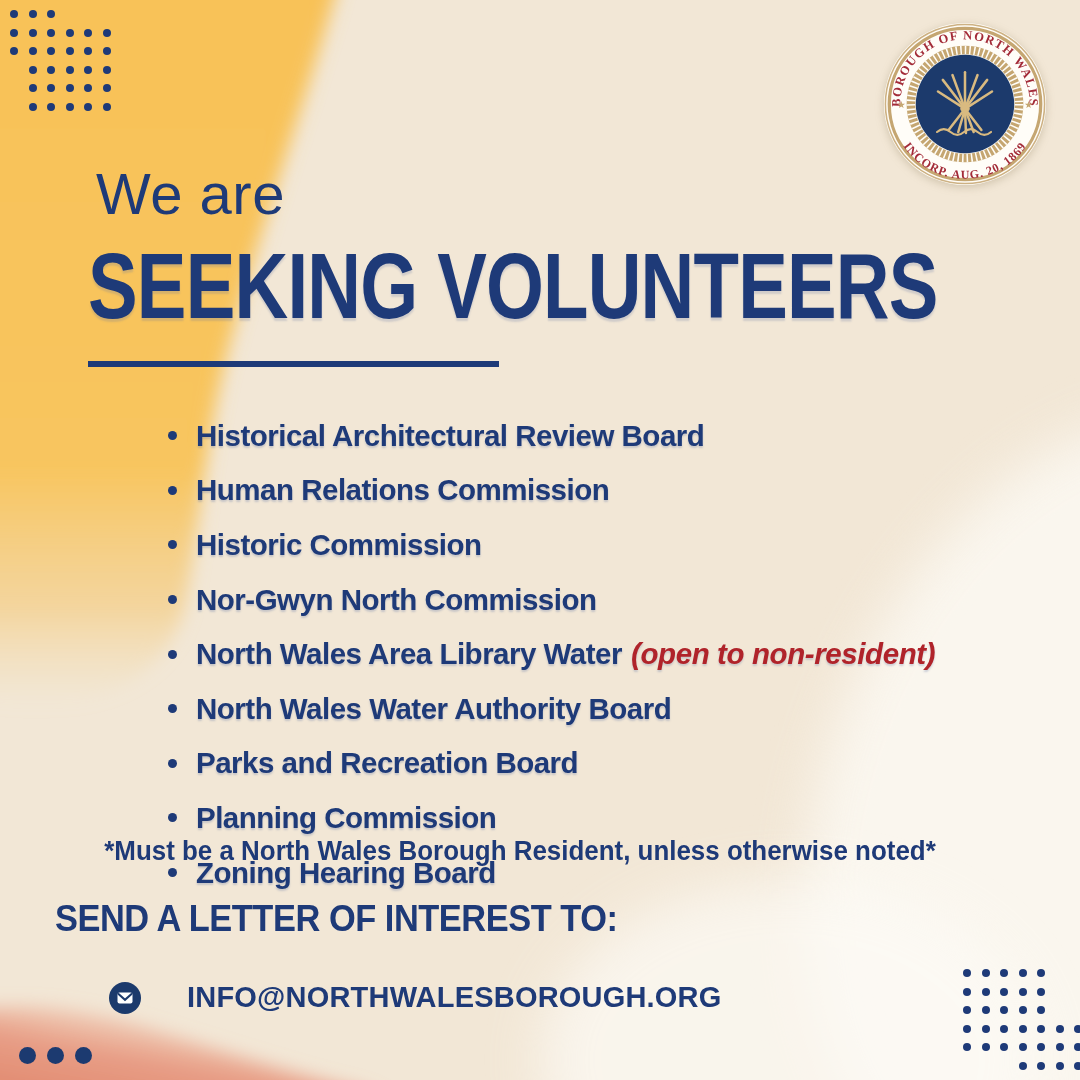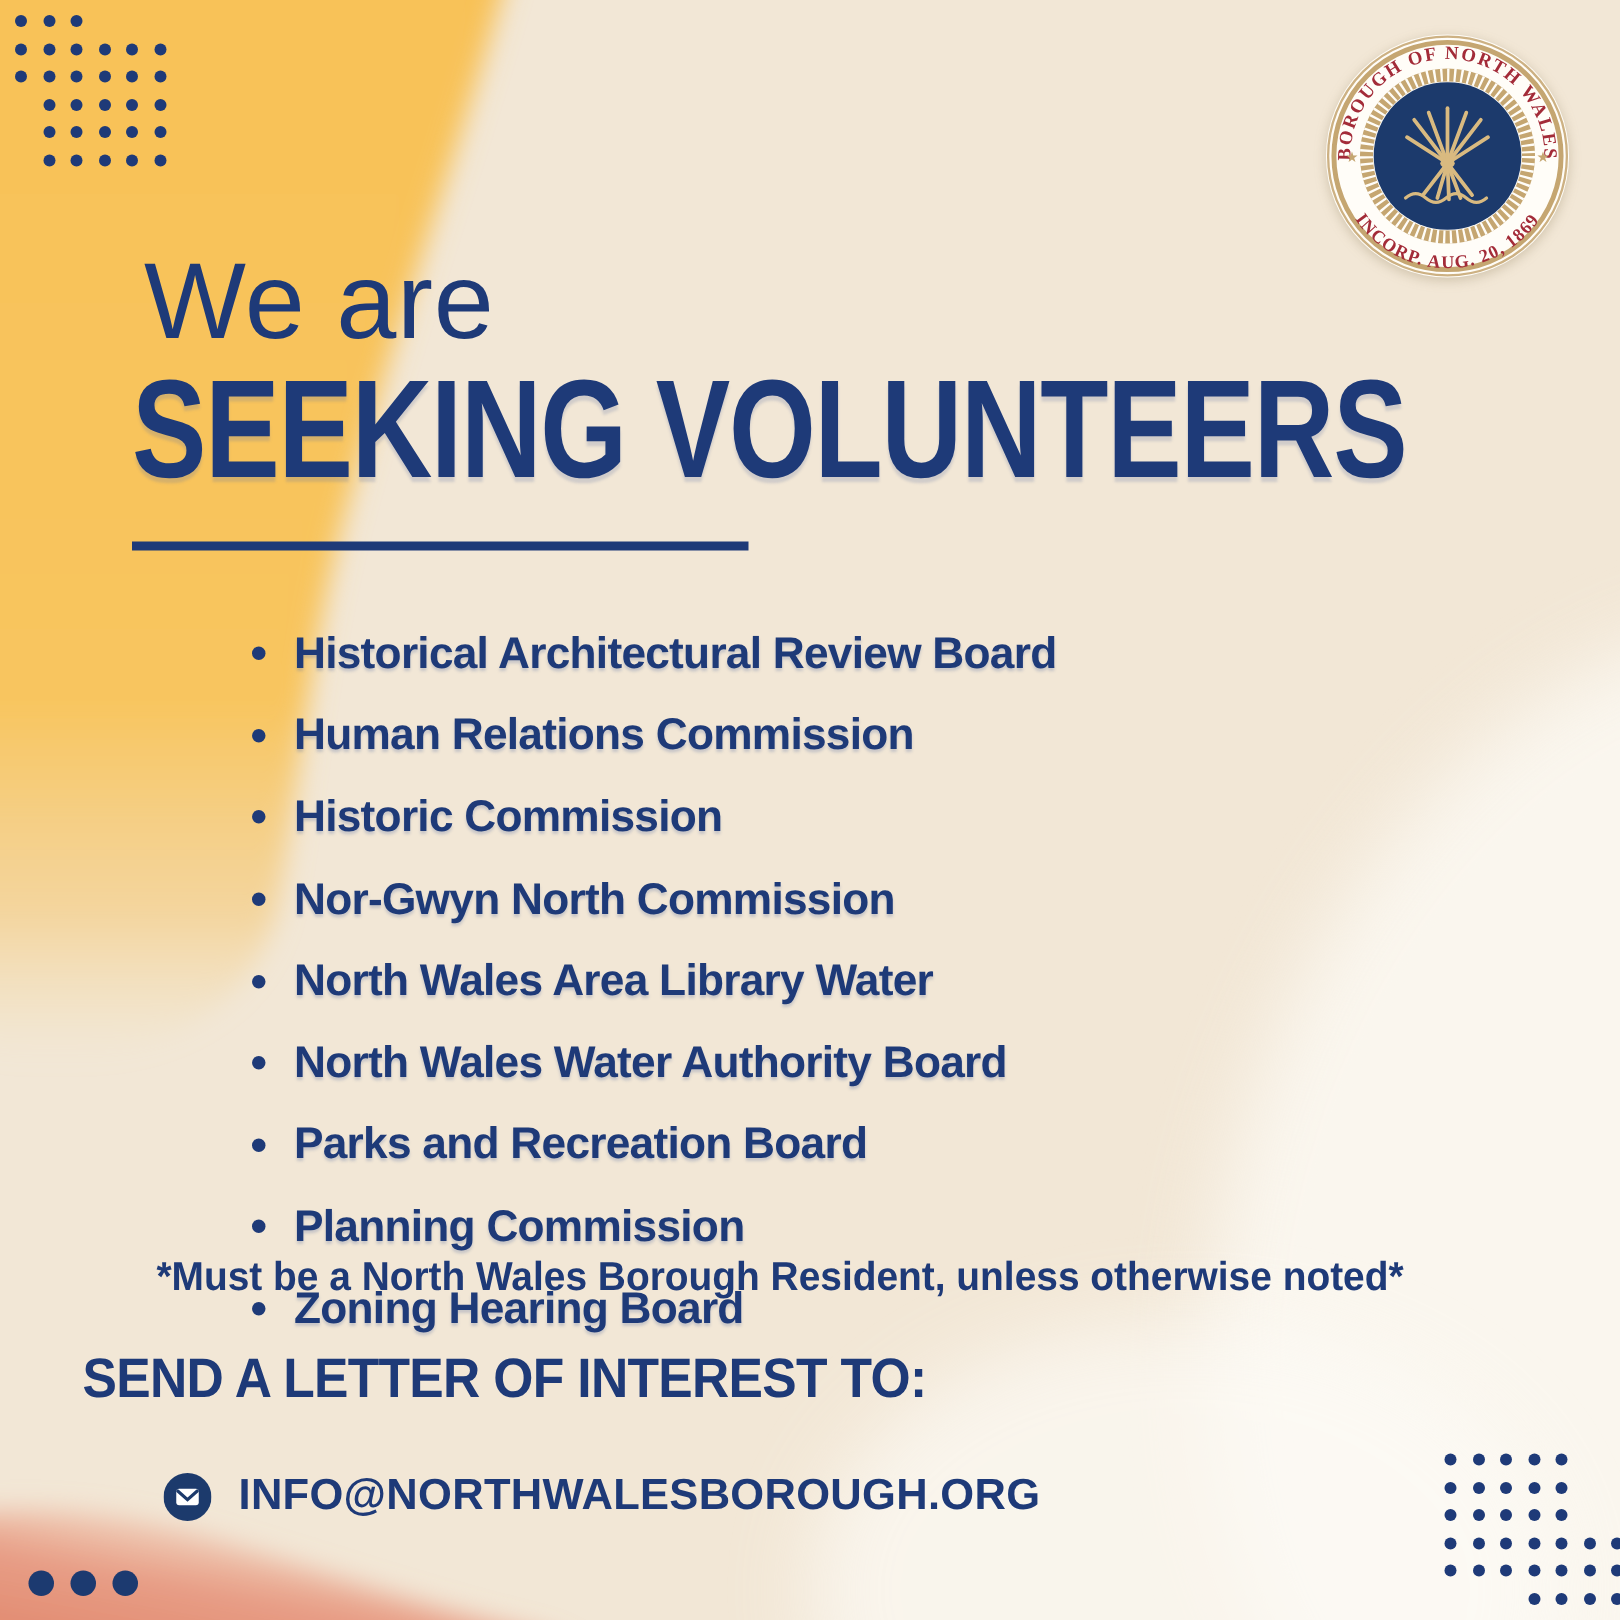--- a/index.html
+++ b/index.html
@@ -25,21 +25,21 @@
   
   .seal{position:absolute;left:883px;top:22px;width:164px;height:164px;z-index:3;
         filter:drop-shadow(0 2px 4px rgba(120,100,60,.28));}
   .seal-text{font-family:"Liberation Serif",serif;font-weight:bold;font-size:13px;
              letter-spacing:1.3px;fill:#a32b38;}
   .seal-bot{font-size:12.5px;letter-spacing:0.9px;}
   .seal-star{font-family:"DejaVu Sans",sans-serif;font-size:10px;fill:#c5a671;}
 
   
   .eyebrow{position:absolute;left:96px;top:165px;z-index:3;
-           font-size:72px;font-weight:500;color:#1e3a78;letter-spacing:0.5px;line-height:1;}
+           font-size:58px;font-weight:500;color:#1e3a78;letter-spacing:0.5px;line-height:1;}
   .title{position:absolute;left:88px;top:240px;z-index:3;
          font-size:93px;font-weight:bold;color:#1e3a78;letter-spacing:-1px;line-height:1;
          transform:scaleX(0.8);transform-origin:left top;white-space:nowrap;
          text-shadow:0 3px 2px rgba(90,110,160,0.22);}
   .rule{position:absolute;left:88px;top:361px;width:411px;height:6px;background:#1e3a78;z-index:3;}
 
   
   .vlist{position:absolute;left:168px;top:403px;margin:0;padding:0;list-style:none;z-index:3;}
   .vlist li{display:flex;align-items:center;height:43.6px;
             font-size:29.5px;font-weight:bold;color:#1e3a78;letter-spacing:-0.5px;
@@ -47,21 +47,21 @@
   .bullet{width:9px;height:9px;border-radius:50%;background:#1e3a78;margin-right:19px;flex:none;}
   .item-note{color:#b0232a;font-style:italic;margin-left:9px;letter-spacing:-0.4px;}
 
   
   .resident{position:absolute;left:0;top:836px;width:1040px;z-index:3;text-align:center;
             font-size:27px;font-weight:bold;color:#1e3a78;letter-spacing:0;
             transform:scaleX(0.96);transform-origin:center top;}
   .cta{position:absolute;left:55px;top:900px;z-index:3;
        font-size:37px;font-weight:bold;color:#1e3a78;letter-spacing:-0.5px;line-height:1;
        transform:scaleX(0.93);transform-origin:left top;white-space:nowrap;}
-  .email-row{position:absolute;left:109px;top:981px;z-index:3;display:flex;align-items:center;gap:18px;}
+  .email-row{position:absolute;left:109px;top:981px;z-index:3;display:flex;align-items:center;gap:46px;}
   .email-icon{width:32px;height:32px;flex:none;display:block;}
   .email{font-size:29px;font-weight:bold;color:#1e3a78;white-space:nowrap;letter-spacing:0.2px;}
 </style>
 </head>
 <body>
 
 <div class="poster">
 
   <svg class="bg" width="1080" height="1080" viewBox="0 0 1080 1080">
     <defs>
@@ -257,20 +257,21 @@
         <span class="bullet"></span>
         <span class="item-label">Historic Commission</span>
       </li>
       <li>
         <span class="bullet"></span>
         <span class="item-label">Nor-Gwyn North Commission</span>
       </li>
       <li>
         <span class="bullet"></span>
         <span class="item-label">North Wales Area Library Water</span>
+        <span class="item-note">(open to non-resident)</span>
       </li>
       <li>
         <span class="bullet"></span>
         <span class="item-label">North Wales Water Authority Board</span>
       </li>
       <li>
         <span class="bullet"></span>
         <span class="item-label">Parks and Recreation Board</span>
       </li>
       <li>

